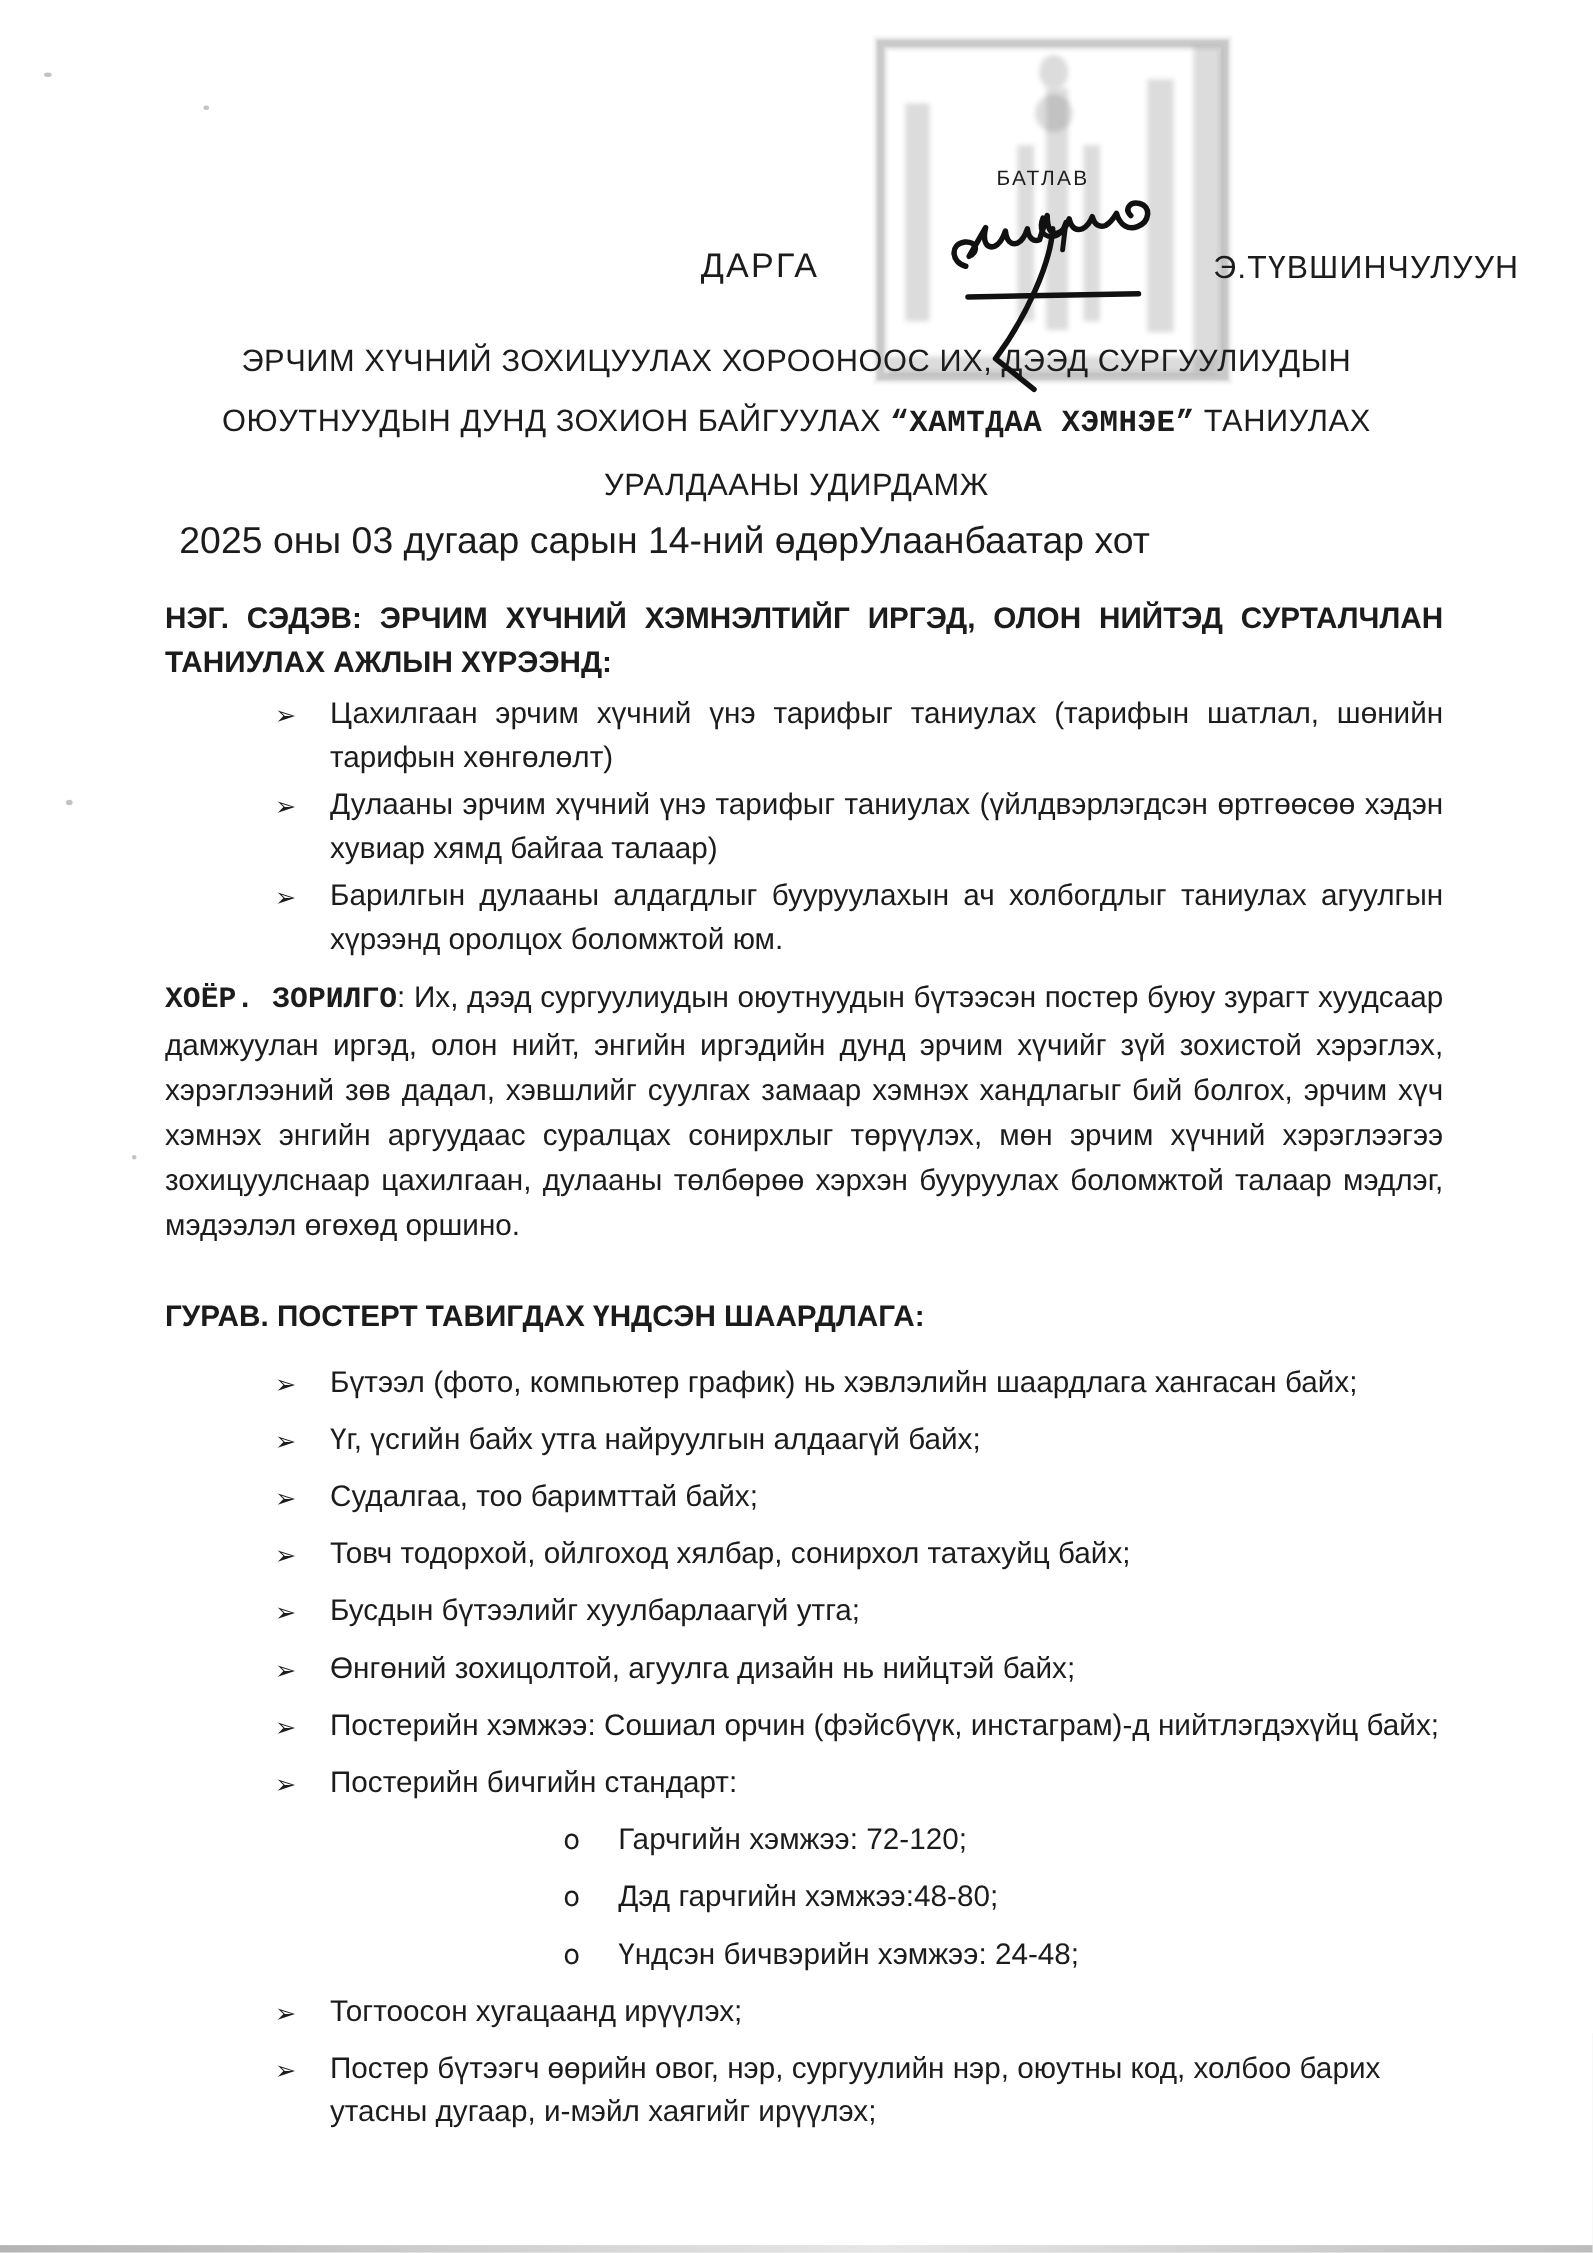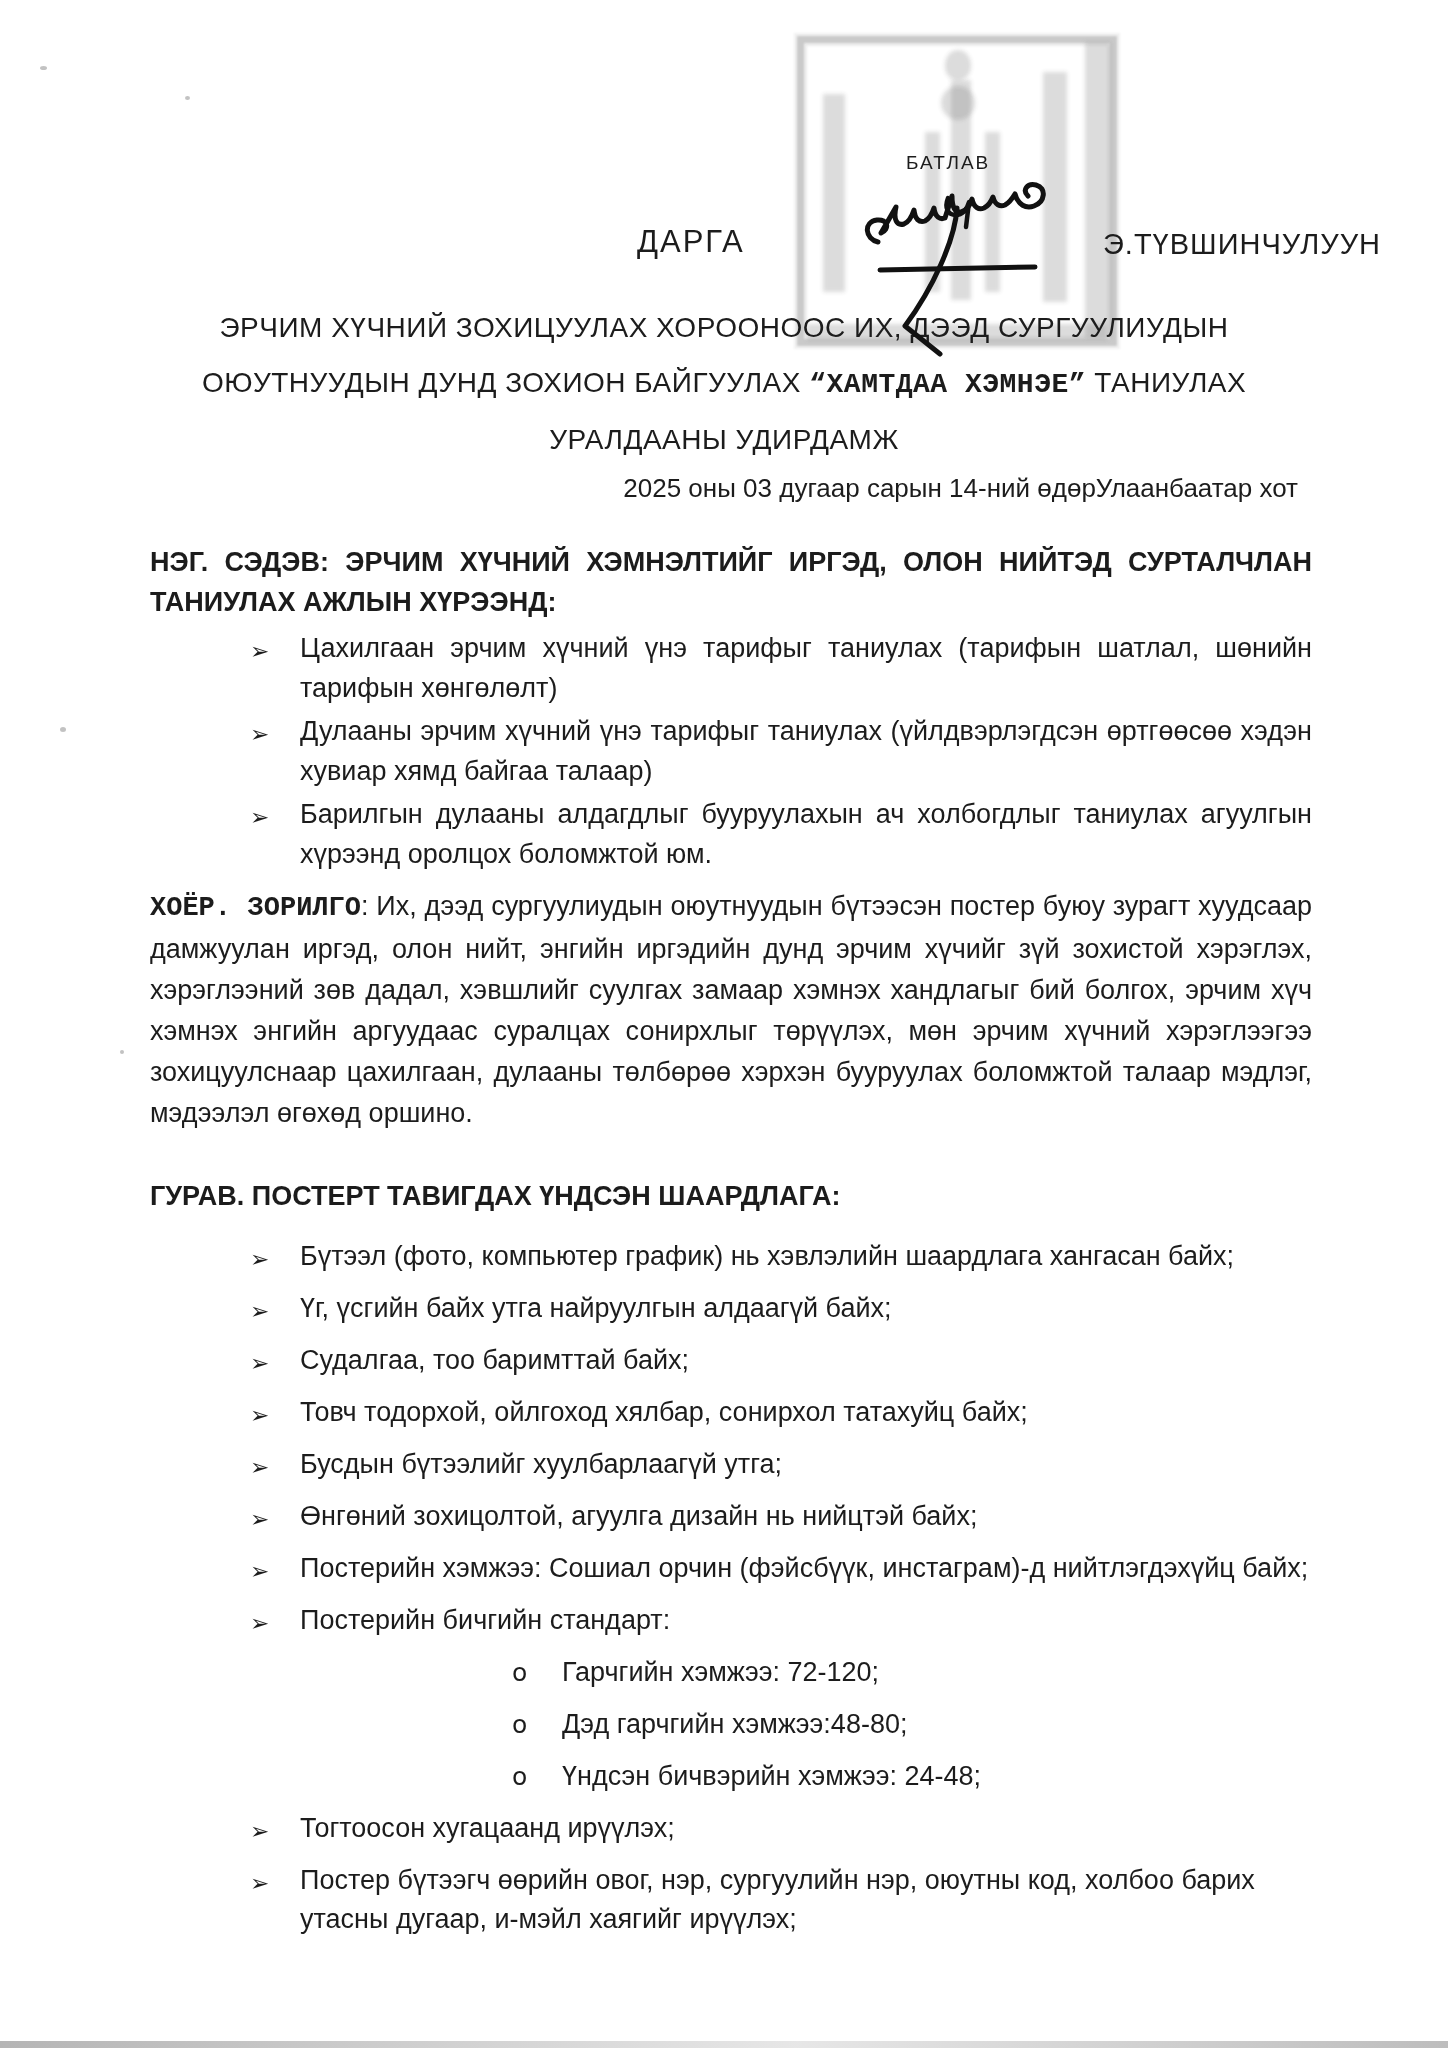--- a/index.html
+++ b/index.html
@@ -33,22 +33,22 @@
   .approve{position:absolute;left:893px;top:152px;font-size:19px;letter-spacing:2px;z-index:3;margin-left:13px;}
   .director{position:absolute;left:637px;top:224px;font-size:31px;letter-spacing:2px;z-index:3;}
   .director-name{position:absolute;left:1103px;top:228px;font-size:29px;letter-spacing:1px;z-index:3;text-align:center;}
   .signature{position:absolute;left:845px;top:178px;z-index:4;}
   
   .title{
     position:absolute;left:120px;top:300px;width:1208px;z-index:2;
     text-align:center;font-size:28px;line-height:55px;letter-spacing:.5px;
   }
   .dateline{
-    position:absolute;left:150px;top:473px;width:1148px;z-index:2;
-    display:flex;justify-content:flex-end;font-size:26px;
+    position:absolute;left:163px;top:473px;width:1148px;z-index:2;
+    display:flex;justify-content:flex-start;font-size:34px;
   }
   .sec{position:absolute;left:150px;width:1162px;z-index:2;font-size:27px;}
   .sec1{top:542px;}
   .sec2{top:886px;line-height:41px;text-align:justify;}
   .sec3{top:1176px;}
   .sec-heading{font-weight:700;line-height:40px;text-align:justify;}
   .sec3 .sec-heading{text-align:left;margin-bottom:21px;}
   ul.bullets{list-style:none;margin:6px 0 0 0;padding:0;}
   ul.bullets li{position:relative;padding-left:150px;line-height:40px;margin-bottom:3px;text-align:justify;}
   ul.bullets .mark{

